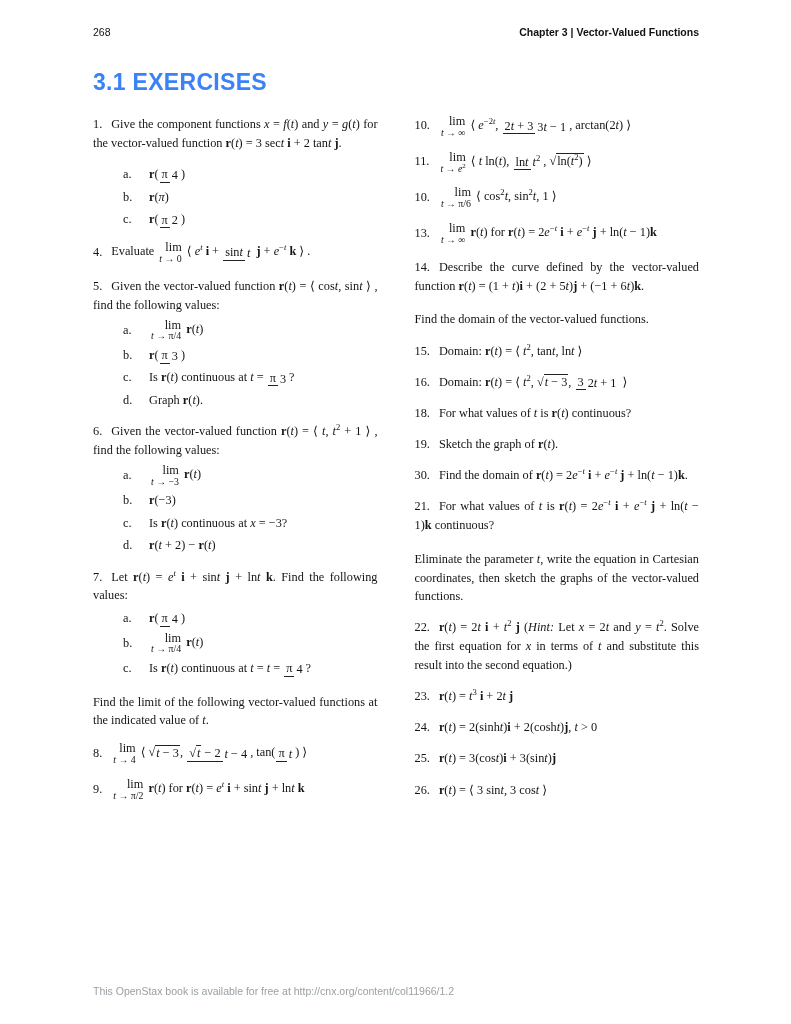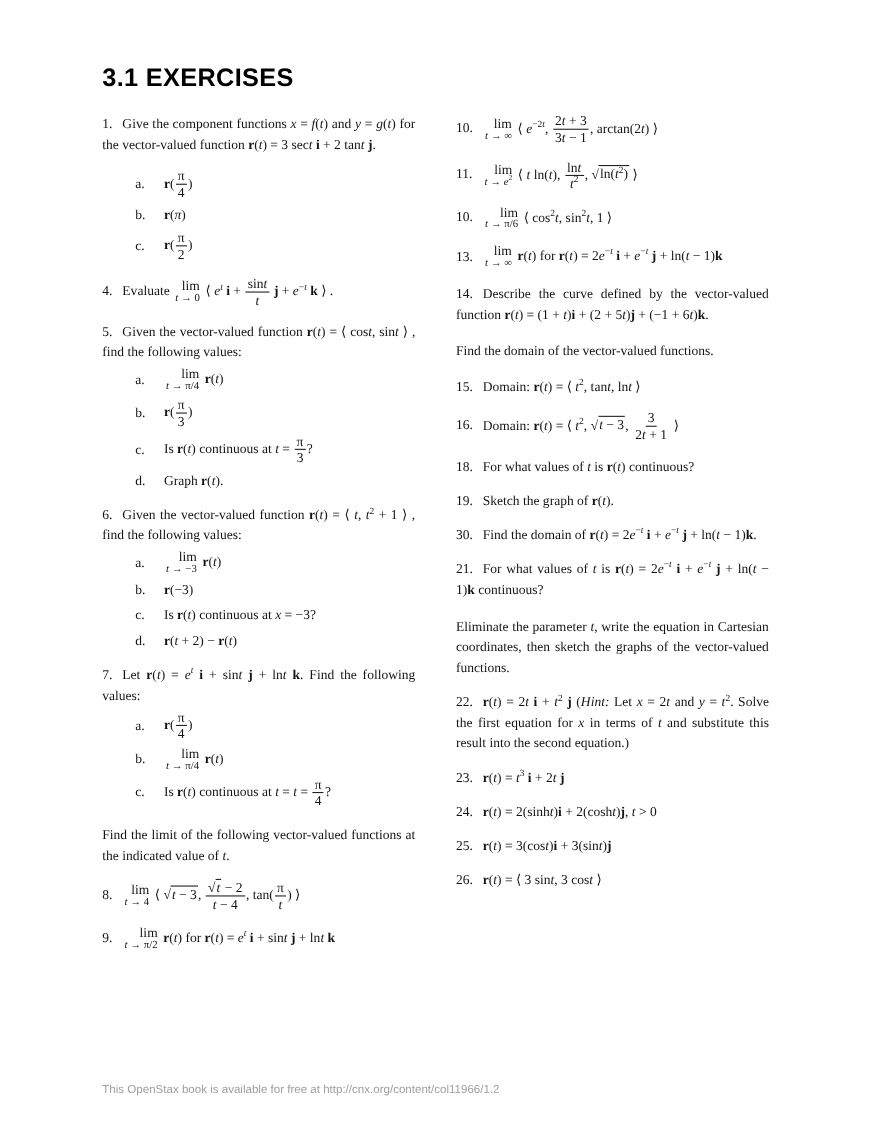--- a/index.html
+++ b/index.html
@@ -4,49 +4,53 @@
 <style>
   html,body{margin:0;padding:0;}
   body{
     width:791px;height:1024px;background:#ffffff;position:relative;overflow:hidden;
     font-family:"Liberation Serif",serif;color:#141414;
   }
   .page{padding:26px 92px 0 93px;}
   .hdr{display:flex;justify-content:space-between;align-items:baseline;
     font-family:"Liberation Sans",sans-serif;font-size:10.5px;color:#111;}
   .hdr .ch{font-weight:700;}
-  .sec-title{font-family:"Liberation Sans",sans-serif;font-weight:700;color:#000000;
+  .sec-title{font-family:"Liberation Sans",sans-serif;font-weight:700;color:#3b82f6;
     font-size:23px;margin:31px 0 19px 0;letter-spacing:.3px;}
   .cols{display:flex;gap:37px;}
   .col{flex:1;min-width:0;font-size:12.3px;line-height:1.52;text-align:justify;}
   .exercise{margin-bottom:12.5px;}
   .ebody{margin:0;}
   .enum{margin-right:9px;}
   .intro{margin:15px 0 12.5px 0;}
   .part{margin:4px 0 4px 30px;display:flex;align-items:center;text-align:left;}
   .plabel{width:26px;flex:none;}
   b{font-weight:700;} i{font-style:italic;}
   sup{font-size:.7em;line-height:0;}
-  .frac{display:inline-flex;flex-direction:column;align-items:center;vertical-align:middle;
+  .frac{display:inline-flex;flex-direction:row;align-items:center;vertical-align:middle;
     margin:0 1px;text-align:center;line-height:1.15;}
   .fnum{border-bottom:1px solid #222;padding:0 2px;}
   .fden{padding:0 2px;}
   .lim{display:inline-flex;flex-direction:column;align-items:flex-end;vertical-align:middle;
     margin:0 2px;text-align:center;}
   .limtop{line-height:1.05;}
   .limbot{font-size:.8em;line-height:1.05;}
   .sqrt{white-space:nowrap;}
   .ovl{border-top:1px solid #222;padding:0 1px;}
   .footer{position:absolute;left:93px;bottom:27px;
     font-family:"Liberation Sans",sans-serif;font-size:10.5px;color:#9aa0a5;}
 </style>
 </head>
 <body>
 
 <div class="page">
+  <div class="hdr">
+    <span class="pg">268</span>
+    <span class="ch">Chapter 3 | Vector-Valued Functions</span>
+  </div>
 
   <h1 class="sec-title">3.1 EXERCISES</h1>
 
   <div class="cols">
     <div class="col" id="col-left">
         <div class="exercise">
           <p class="ebody"><span class="enum">1.</span>Give the component functions <i>x</i> = <i>f</i>(<i>t</i>) and <i>y</i> = <i>g</i>(<i>t</i>) for the vector-valued function <b>r</b>(<i>t</i>) = 3 sec<i>t</i> <b>i</b> + 2 tan<i>t</i> <b>j</b>.</p>
         </div>
         <div class="exercise">
           <div class="part">

